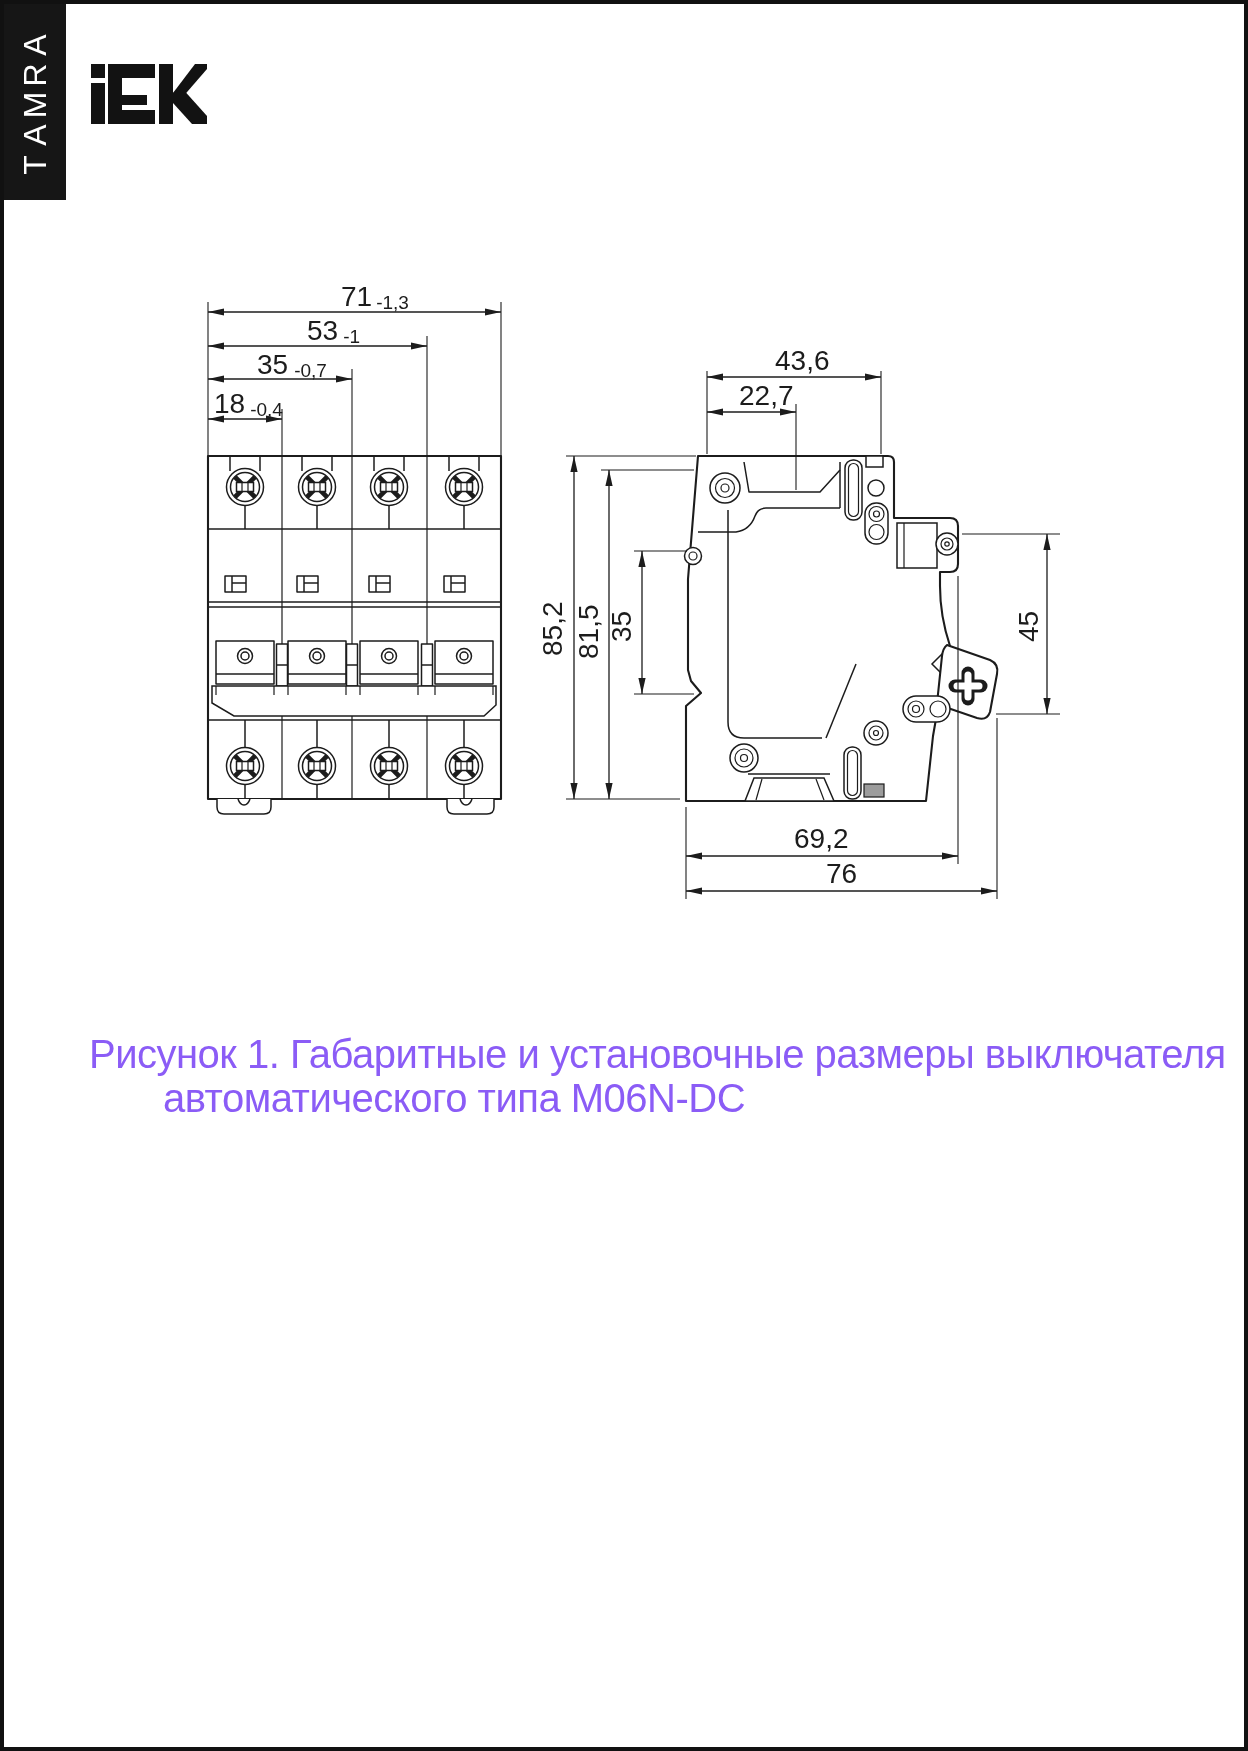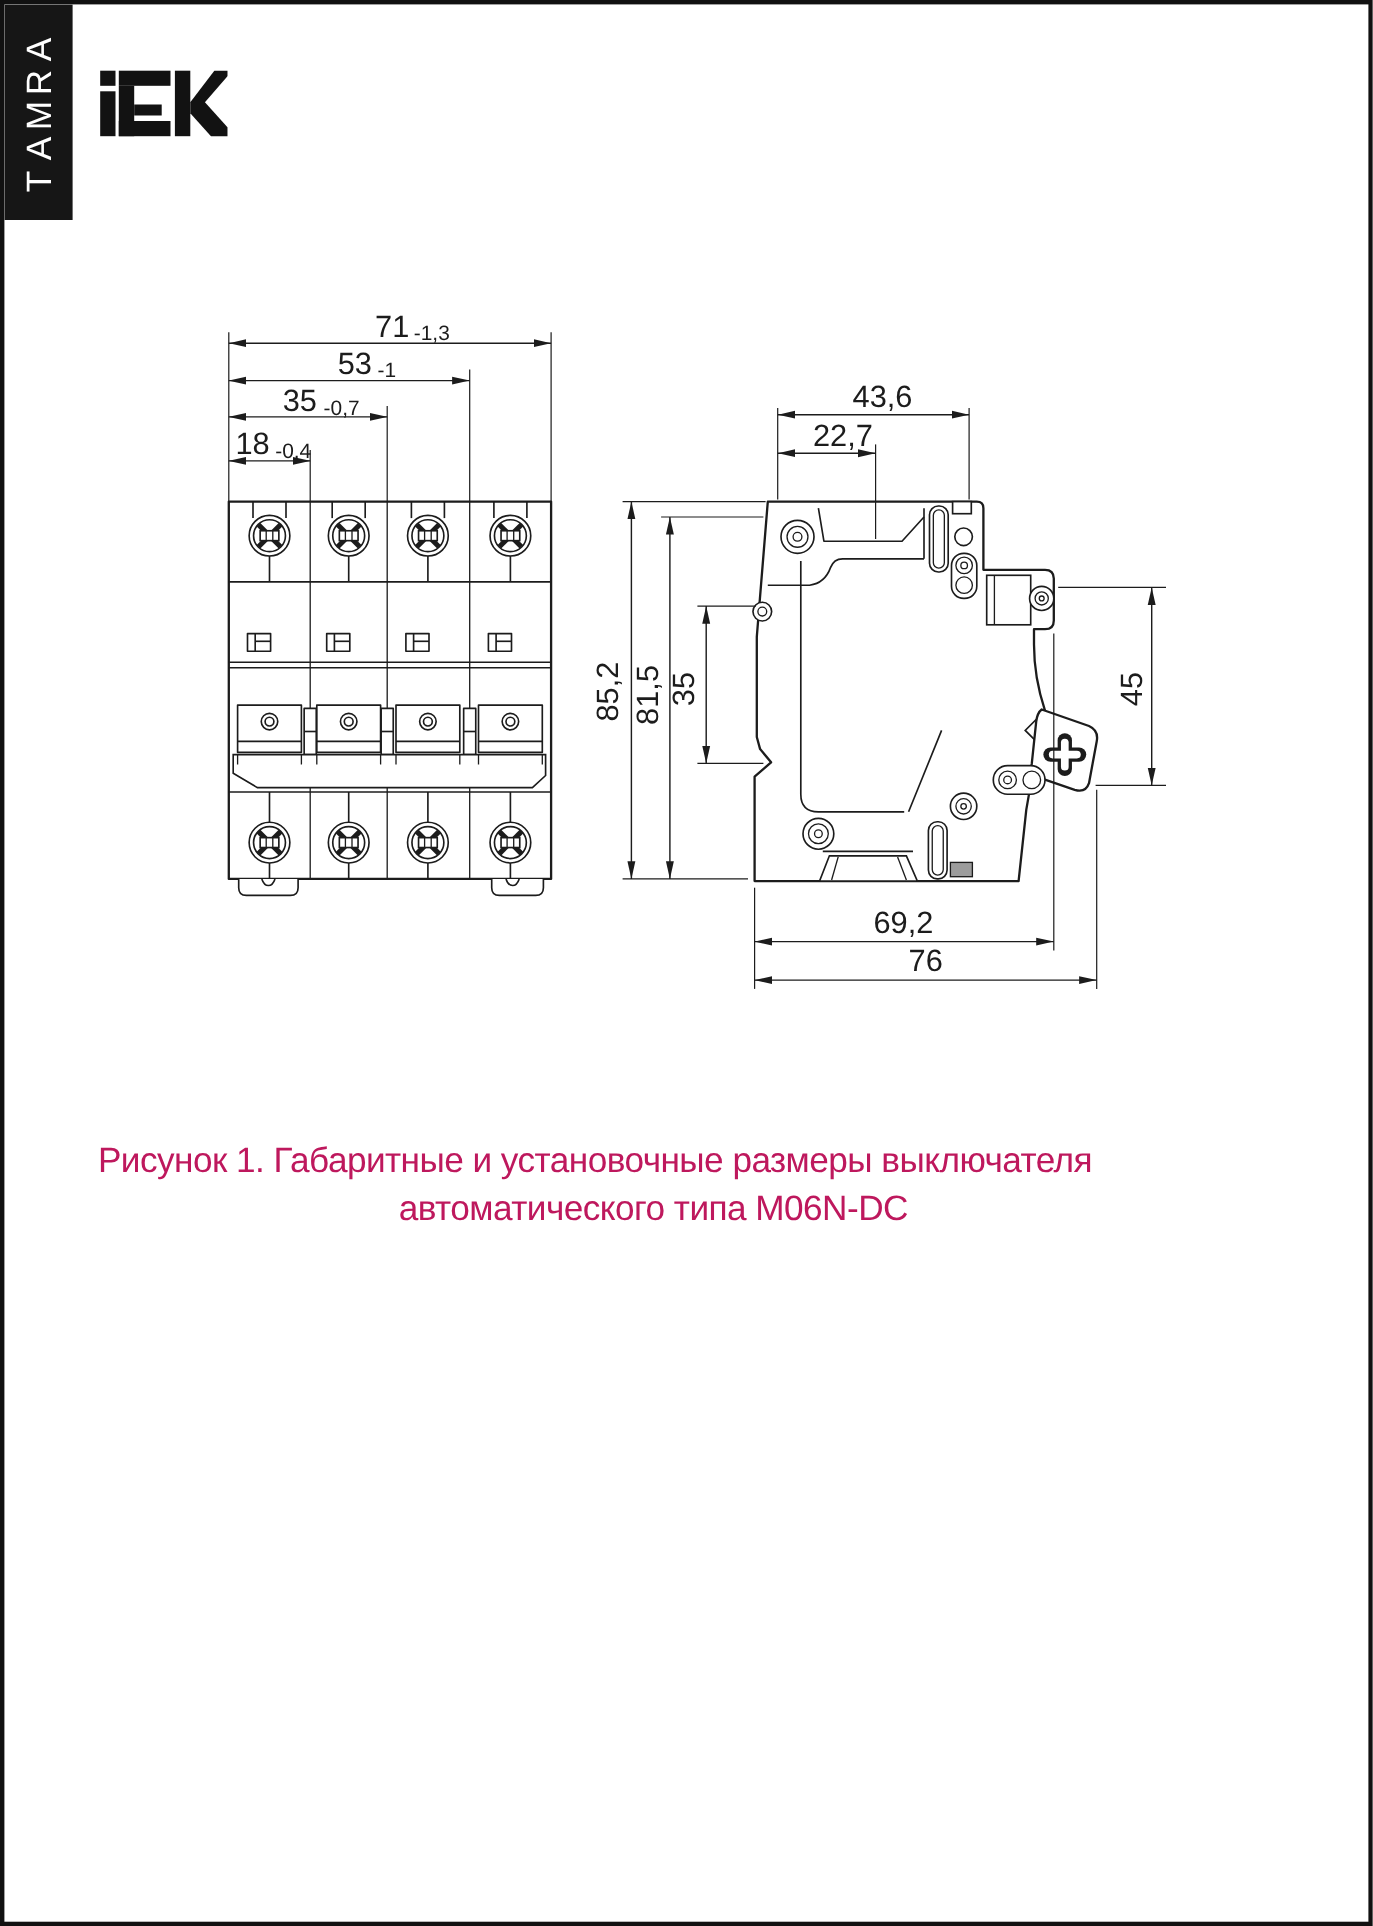--- a/index.html
+++ b/index.html
@@ -15,22 +15,22 @@
     padding-top:26px;box-sizing:border-box;
   }
   .band .ltr{
     display:block;height:30px;width:40px;line-height:30px;text-align:center;
     color:#fff;font-size:32px;font-weight:400;transform:rotate(-90deg);
     font-family:"Liberation Sans", sans-serif;
   }
   .logo{position:absolute;left:87px;top:60px;width:116px;height:60px;}
   .logo svg{display:block}
   
-  .caption{position:absolute;left:85px;top:1028px;font-size:32px;letter-spacing:-0.5px;line-height:44px;color:#be185d;}
-  .caption .l2{margin-left:106px;text-align:center;}
+  .caption{position:absolute;left:85px;top:1028px;font-size:40px;letter-spacing:-0.5px;line-height:44px;color:#8b5cf6;}
+  .caption .l2{margin-left:74px;}
   
   .fig{position:absolute;left:0;top:0;width:1248px;height:1751px;}
   .fig *{vector-effect:none;}
   .ol{fill:#ffffff;stroke:#1c1c1c;stroke-width:2.1;stroke-linejoin:round;}
   .ln{fill:none;stroke:#1c1c1c;stroke-width:1.5;stroke-linejoin:round;stroke-linecap:butt;}
   .tn{fill:none;stroke:#1c1c1c;stroke-width:1.2;}
   .wf{fill:#ffffff;stroke:#1c1c1c;stroke-width:1.5;}
   .gf{fill:#9c9c9c;stroke:#1c1c1c;stroke-width:1.2;}
   .dim{stroke:#1c1c1c;stroke-width:1.3;fill:none;marker-start:url(#arr);marker-end:url(#arr);}
   .ext{stroke:#1c1c1c;stroke-width:1.1;fill:none;}

